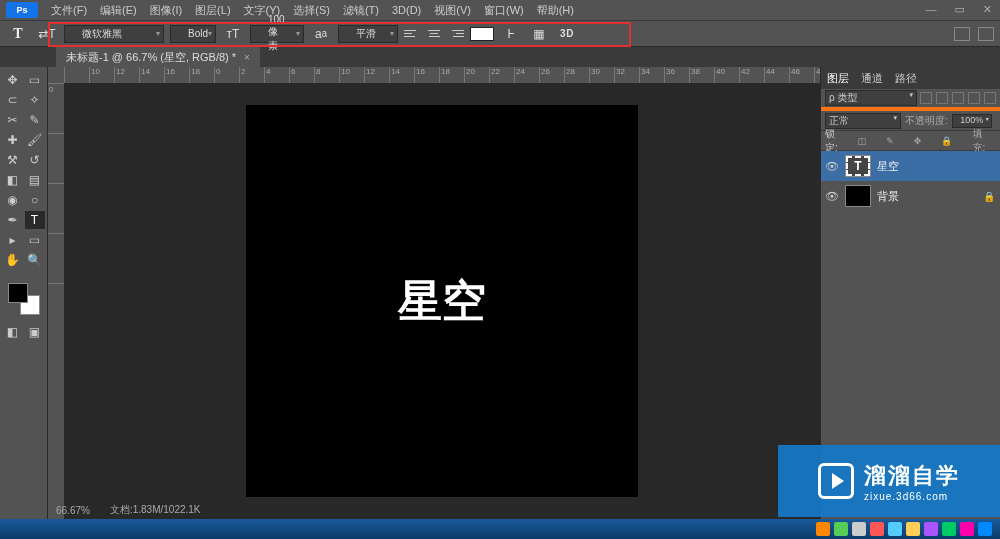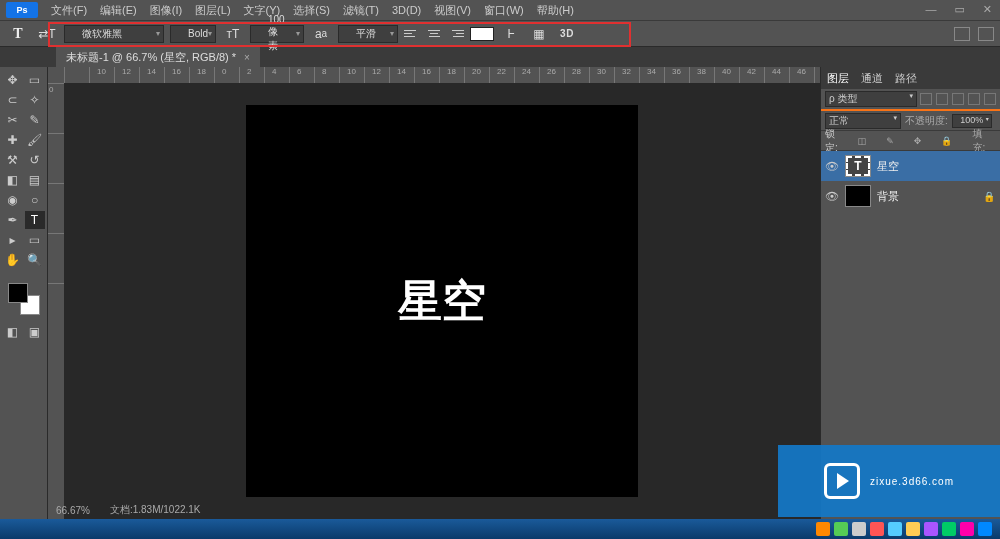--- a/index.html
+++ b/index.html
@@ -39,32 +39,32 @@
 .toolbox { width: 48px; background: #535353; border-right: 1px solid #2a2a2a; padding: 4px 2px; display: flex; flex-direction: column; align-items: center; }
 .tool-row { display: flex; gap: 2px; margin-bottom: 2px; }
 .tool { width: 20px; height: 18px; display: flex; align-items: center; justify-content: center; color: #ccc; font-size: 12px; position: relative; }
 .tool.active { background: #2a2a2a; color: #fff; }
 .color-picker { margin-top: 12px; width: 32px; height: 32px; position: relative; }
 .color-picker .fg { width: 20px; height: 20px; background: #000; border: 1px solid #888; position: absolute; top: 0; left: 0; z-index: 2; }
 .color-picker .bg { width: 20px; height: 20px; background: #fff; border: 1px solid #888; position: absolute; bottom: 0; right: 0; }
 
 .canvas-area { flex: 1; background: #282828; position: relative; overflow: hidden; }
 .ruler-h { position: absolute; top: 0; left: 16px; right: 0; height: 16px; background: #535353; display: flex; font-size: 8px; color: #aaa; overflow: hidden; }
-.ruler-h span { width: 25px; flex-shrink: 0; border-left: 1px solid #777; padding-left: 7px; }
+.ruler-h span { width: 25px; flex-shrink: 0; border-left: 1px solid #777; padding-left: 1px; }
 .ruler-v { position: absolute; top: 16px; left: 0; width: 16px; bottom: 0; background: #535353; font-size: 8px; color: #aaa; }
 .ruler-v span { display: block; height: 50px; border-top: 1px solid #777; writing-mode: horizontal-tb; padding: 1px 0 0 1px; }
 .ruler-corner { position: absolute; top: 0; left: 0; width: 16px; height: 16px; background: #535353; }
 .canvas-wrap { position: absolute; top: 16px; left: 16px; right: 0; bottom: 0; display: flex; align-items: center; justify-content: center; }
 .canvas { width: 392px; height: 392px; background: #000; display: flex; align-items: center; justify-content: center; }
 .canvas-text { color: #fff; font-size: 44px; font-weight: bold; }
 
 .panels { width: 180px; background: #535353; border-left: 1px solid #2a2a2a; display: flex; flex-direction: column; }
 .panel-tabs { height: 22px; background: #3a3a3a; display: flex; align-items: center; padding: 0 6px; gap: 12px; font-size: 11px; }
 .panel-tabs .active { color: #fff; }
-.panel-filter { height: 22px; display: flex; align-items: center; padding: 0 4px; gap: 3px; border-bottom: 2px solid #f97316; }
+.panel-filter { height: 22px; display: flex; align-items: center; padding: 0 4px; gap: 3px; border-bottom: 4px solid #f97316; }
 .filter-select { flex: 1; height: 16px; background: #3f3f3f; border: 1px solid #2a2a2a; font-size: 10px; color: #ccc; padding: 0 3px; position: relative; }
 .filter-select::after { content: '▾'; position: absolute; right: 3px; font-size: 7px; }
 .filter-icons { display: flex; gap: 4px; }
 .filter-icons span { width: 12px; height: 12px; border: 1px solid #777; }
 .panel-blend { height: 20px; display: flex; align-items: center; padding: 0 4px; gap: 4px; font-size: 10px; border-bottom: 1px solid #3a3a3a; }
 .blend-select { width: 76px; height: 16px; background: #3f3f3f; border: 1px solid #2a2a2a; color: #ccc; padding: 0 3px; position: relative; }
 .blend-select::after { content: '▾'; position: absolute; right: 3px; font-size: 7px; }
 .opacity-label { color: #aaa; }
 .opacity-val { width: 40px; height: 14px; background: #3f3f3f; border: 1px solid #2a2a2a; text-align: center; font-size: 9px; position: relative; }
 .opacity-val::after { content: '▾'; position: absolute; right: 2px; font-size: 6px; }
@@ -310,20 +310,21 @@
 </div>
 
 <div class="statusbar">
   <span>66.67%</span>
   <span>文档:1.83M/1022.1K</span>
 </div>
 
 <div class="watermark">
   <div class="wm-play"></div>
   <div class="wm-text">
+    <span class="t1">溜溜自学</span>
     <span class="t2">zixue.3d66.com</span>
   </div>
 </div>
 
 <div class="taskbar">
   <span style="background:#f80"></span>
   <span style="background:#5c5"></span>
   <span style="background:#ccc"></span>
   <span style="background:#f55"></span>
   <span style="background:#5cf"></span>

